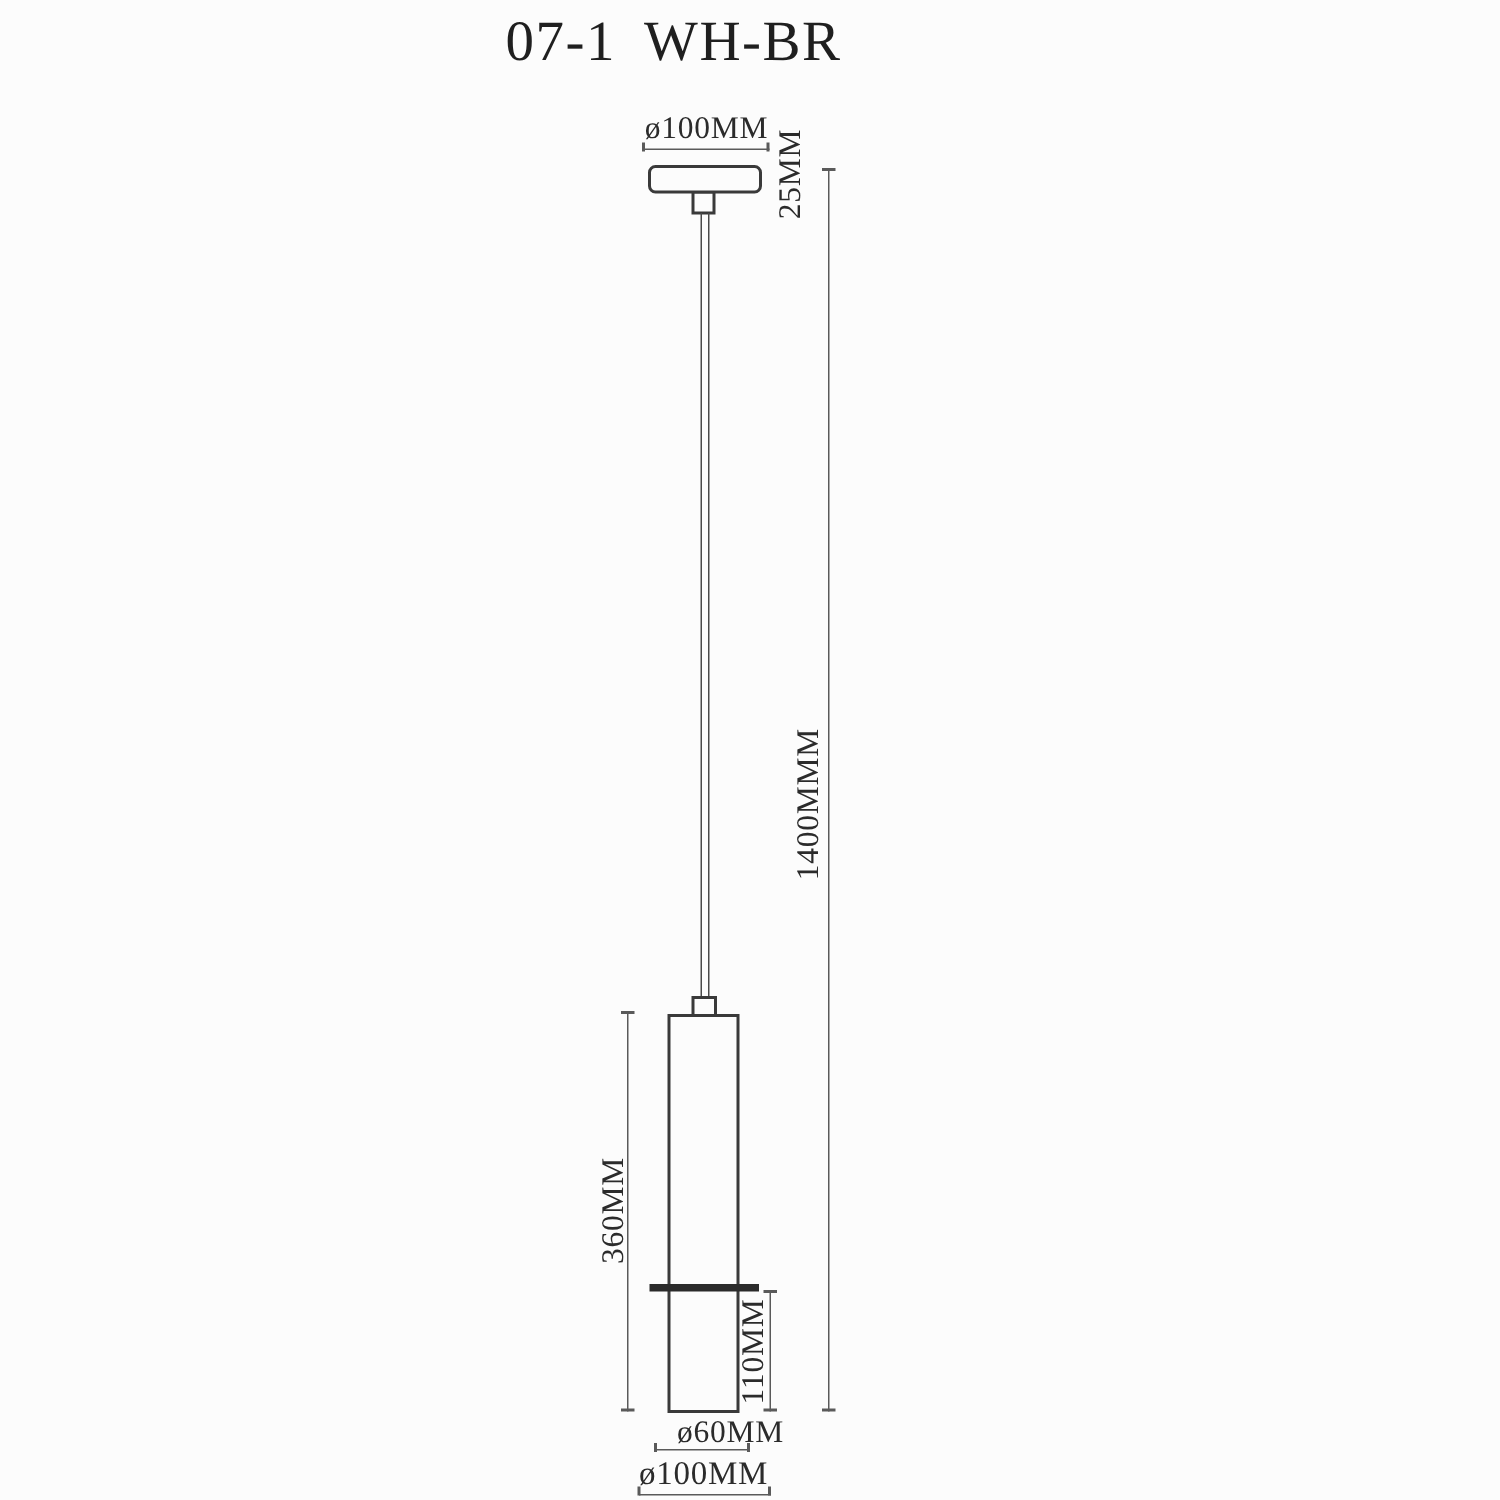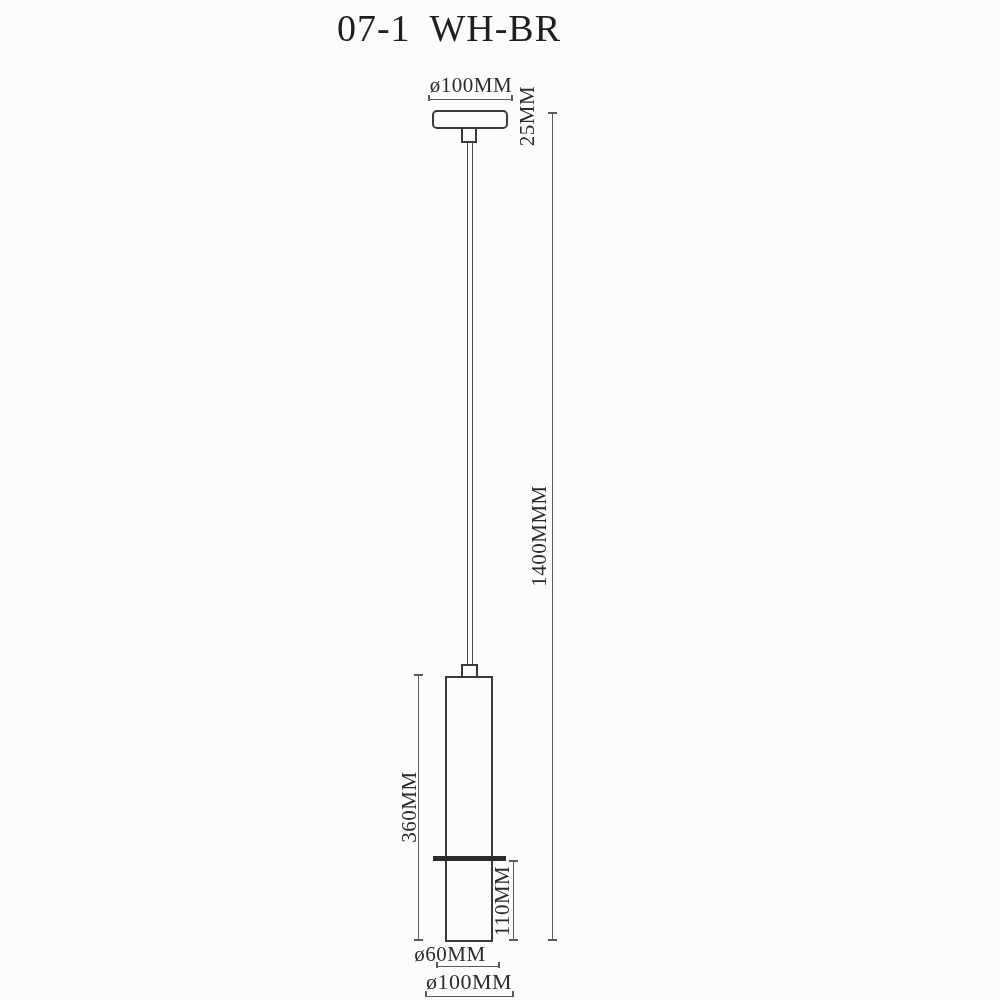--- a/index.html
+++ b/index.html
@@ -101,21 +101,21 @@
   <div class="vline" style="left:418px;top:675px;height:266px;"></div>
   <div class="tick-h" style="left:414px;top:674px;"></div>
   <div class="tick-h" style="left:414px;top:939px;"></div>
   <div class="vlabel" style="left:409px;top:807px;">360MM</div>
 
   <div class="vline" style="left:513px;top:861px;height:80px;"></div>
   <div class="tick-h" style="left:509px;top:860px;"></div>
   <div class="tick-h" style="left:509px;top:939px;"></div>
   <div class="vlabel" style="left:502px;top:901px;">110MM</div>
 
-  <div class="hlabel" style="left:450px;top:942px;">ø60MM</div>
+  <div class="hlabel" style="left:487px;top:942px;">ø60MM</div>
   <div class="hline" style="left:437px;top:966px;width:62px;"></div>
   <div class="tick-v" style="left:436px;top:962px;"></div>
   <div class="tick-v" style="left:498px;top:962px;"></div>
 
   <div class="hlabel" style="left:469px;top:969px;font-size:22px;">ø100MM</div>
   <div class="hline" style="left:426px;top:996px;width:88px;"></div>
   <div class="tick-v" style="left:425px;top:991px;"></div>
   <div class="tick-v" style="left:512px;top:991px;"></div>
 
 </div>

